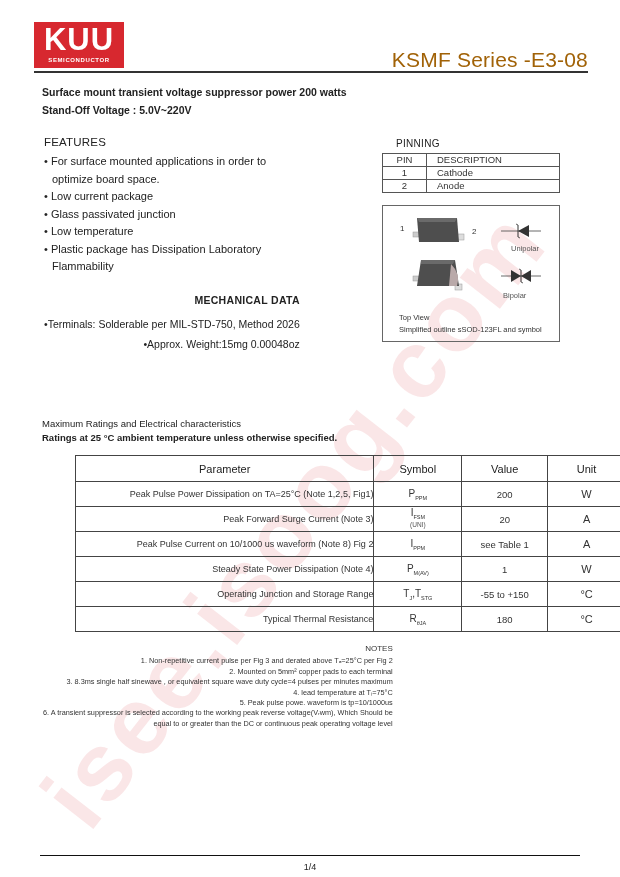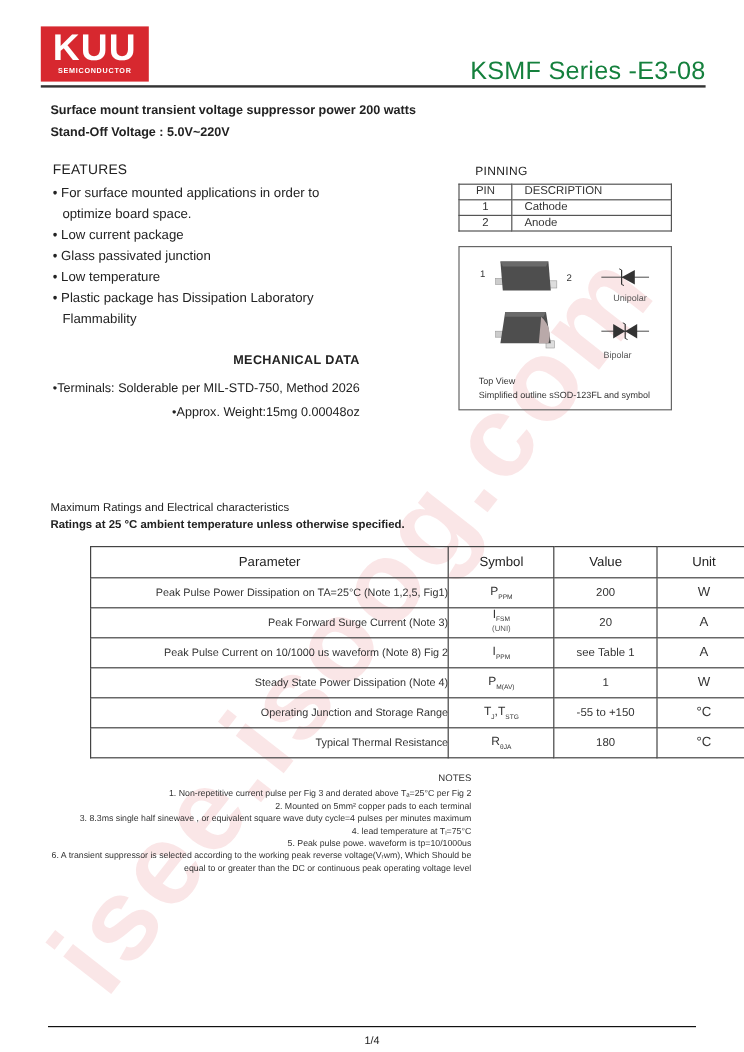--- a/index.html
+++ b/index.html
@@ -17,21 +17,21 @@
 
     .logo {
       position: absolute; left: 34px; top: 22px; width: 90px; height: 46px;
       background: #d7282f; color: #fff; text-align: center;
     }
     .logo .big { font-size: 31px; font-weight: bold; line-height: 32px; letter-spacing: 1px; margin-top: 2px; }
     .logo .small { font-size: 6px; font-weight: bold; letter-spacing: 0.6px; line-height: 8px; }
 
     .doc-title {
       position: absolute; right: 32px; top: 48px;
-      font-size: 21px; color: #15803d; letter-spacing: 0.2px;
+      font-size: 21px; color: #a16207; letter-spacing: 0.2px;
     }
     .header-rule { position: absolute; left: 34px; right: 32px; top: 71px; height: 1.5px; background: #333; }
 
     .subtitle { position: absolute; left: 42px; font-size: 10.5px; font-weight: bold; color: #222; }
     .sub1 { top: 86px; }
     .sub2 { top: 104px; }
 
     .features { position: absolute; left: 44px; top: 136px; font-size: 11px; color: #222; }
     .features .heading { font-size: 11.5px; margin-bottom: 5px; letter-spacing: 0.2px; }
     .features .item { line-height: 17.5px; }

